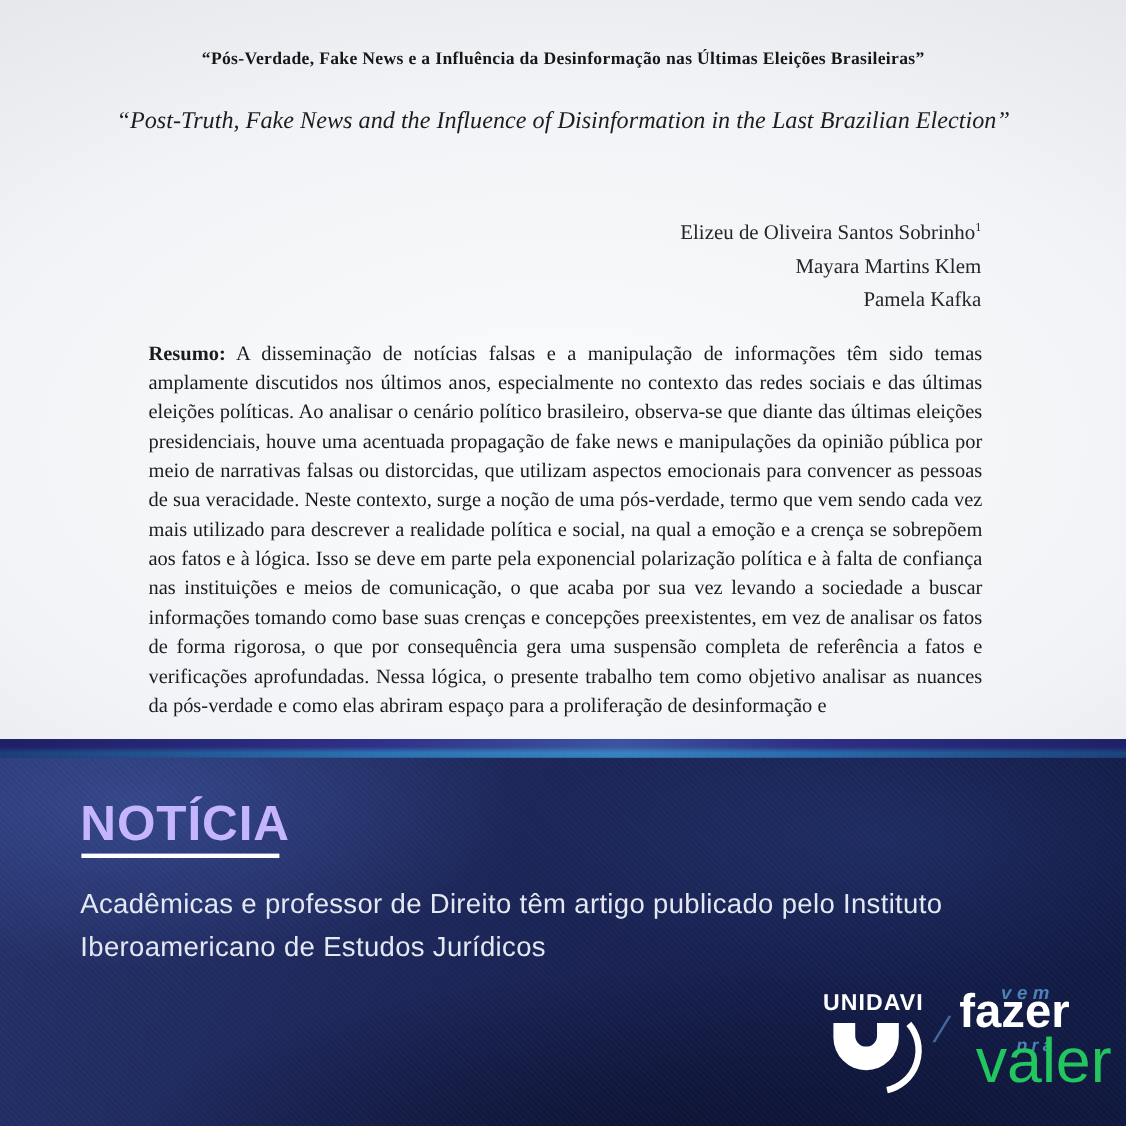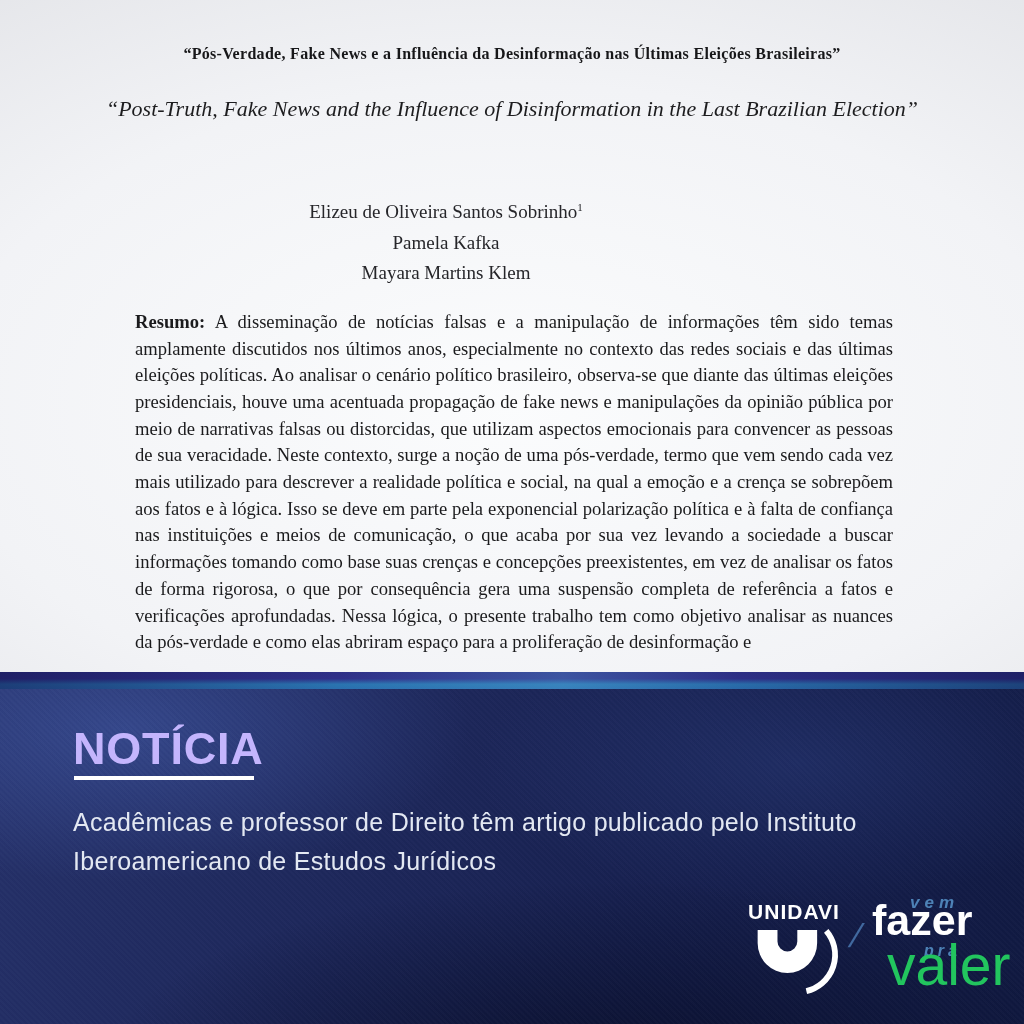--- a/index.html
+++ b/index.html
@@ -28,21 +28,21 @@
   }
   .doc-subtitle{
     margin:18px 100px 0 100px;
     text-align:center;
     font-style:italic;
     font-size:22px;
     color:#1d1d1f;
   }
   .doc-authors{
     margin:70px 132px 2px 0;
-    text-align:center;
+    text-align:right;
     font-size:19px;
     line-height:30.5px;
     color:#26262a;
   }
   .doc-authors sup{font-size:11px;}
   .doc-abstract{
     margin:20px 131px 0 135px;
     text-align:justify;
     font-size:18.6px;
     line-height:26.7px;
@@ -116,22 +116,22 @@
 </style>
 </head>
 <body>
 
 <section class="paper">
   <div class="doc-title">“Pós-Verdade, Fake News e a Influência da Desinformação nas Últimas Eleições Brasileiras”</div>
   <div class="doc-subtitle">“Post-Truth, Fake News and the Influence of Disinformation in the Last Brazilian Election”</div>
 
   <div class="doc-authors">
     <div><span>Elizeu de Oliveira Santos Sobrinho</span><sup>1</sup></div>
+    <div>Mayara Martins Klem</div>
     <div>Pamela Kafka</div>
-    <div>Mayara Martins Klem</div>
   </div>
 
   <p class="doc-abstract"><span class="abs-label">Resumo:</span><span> A disseminação de notícias falsas e a manipulação de informações têm sido temas amplamente discutidos nos últimos anos, especialmente no contexto das redes sociais e das últimas eleições políticas. Ao analisar o cenário político brasileiro, observa-se que diante das últimas eleições presidenciais, houve uma acentuada propagação de fake news e manipulações da opinião pública por meio de narrativas falsas ou distorcidas, que utilizam aspectos emocionais para convencer as pessoas de sua veracidade. Neste contexto, surge a noção de uma pós-verdade, termo que vem sendo cada vez mais utilizado para descrever a realidade política e social, na qual a emoção e a crença se sobrepõem aos fatos e à lógica. Isso se deve em parte pela exponencial polarização política e à falta de confiança nas instituições e meios de comunicação, o que acaba por sua vez levando a sociedade a buscar informações tomando como base suas crenças e concepções preexistentes, em vez de analisar os fatos de forma rigorosa, o que por consequência gera uma suspensão completa de referência a fatos e verificações aprofundadas. Nessa lógica, o presente trabalho tem como objetivo analisar as nuances da pós-verdade e como elas abriram espaço para a proliferação de desinformação e</span></p>
 </section>
 
 <div class="stripe"></div>
 
 <section class="banner"></section>
 
 <div class="kicker">NOTÍCIA</div>

